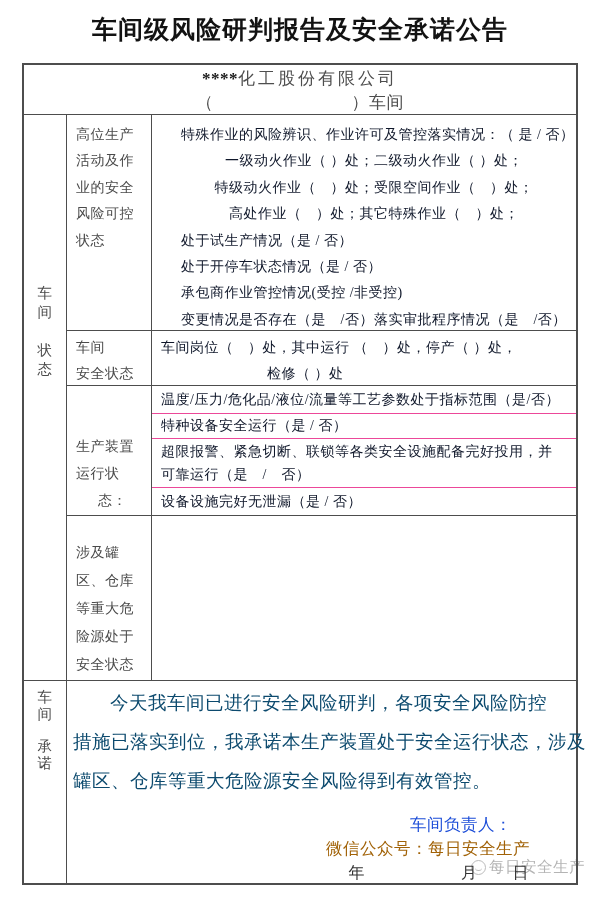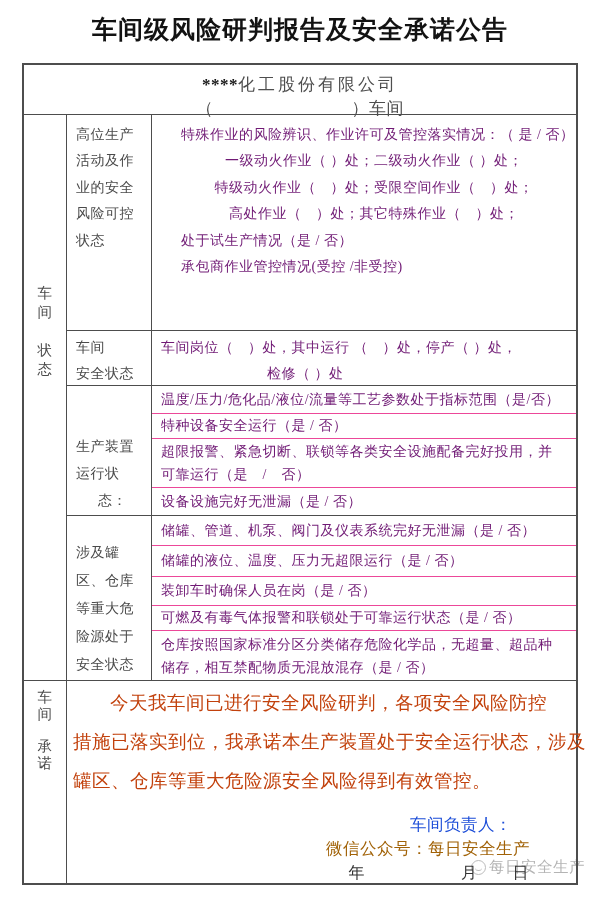--- a/index.html
+++ b/index.html
@@ -16,21 +16,21 @@
   }
   
   .form-table {
     position:absolute; left:22px; top:63px; width:556px;
     border:2px solid #4d4d4d; background:transparent;
     display:flex; flex-direction:column; font-size:14px; letter-spacing:0.5px;
     z-index:1;
   }
   .t-header {
     height:50px; border-bottom:1px solid #4d4d4d;
-    display:flex; flex-direction:column; align-items:center; justify-content:center;
+    display:flex; flex-direction:column; align-items:center; justify-content:flex-end;
     padding-top:14px;
   }
   .company-line { font-size:17px; letter-spacing:3px; color:#4e4e4e; }
   .company-line .stars { font-weight:bold; letter-spacing:0.5px; color:#171717; }
   .workshop-line { font-size:17px; color:#4e4e4e; display:flex; align-items:center; margin-top:1px; }
   .paren-gap { display:inline-block; width:138px; }
 
   .t-body { height:565px; display:flex; }
   .side-col {
     width:43px; border-right:1px solid #4d4d4d; flex:none;
@@ -39,21 +39,21 @@
   }
   .side-col.status { padding-top:169px; line-height:19px; }
   .side-col.status .pair-gap { height:19px; }
   .side-col.commit { padding-top:8px; line-height:17px; }
   .side-col.commit .pair-gap { height:15px; }
 
   .main-col { flex:1; min-width:0; display:flex; flex-direction:column; }
   .trow { display:flex; border-top:1px solid #4d4d4d; }
   .trow.first { border-top:none; }
   .label-col { width:85px; flex:none; border-right:1px solid #4d4d4d; color:#4a4a4a; }
-  .content-col { flex:1; min-width:0; color:#701a75; }
+  .content-col { flex:1; min-width:0; color:#0f172a; }
 
   .row-special { height:215px;gap:20px; }
   .row-special .label-col { padding:7px 0 0 9px; line-height:26.4px; }
   .row-special .content-col { padding-top:7px; line-height:26.4px; }
   .cline { padding-left:9px; white-space:nowrap; }
   .cline.centered { text-align:center; padding-left:0; }
 
   .row-workshop { height:55px; }
   .row-workshop .label-col { padding:4px 0 0 9px; line-height:26px; }
   .row-workshop .content-col { padding-top:4px; line-height:26px; }
@@ -72,21 +72,21 @@
     padding-left:9px; white-space:nowrap;
   }
   .subrow.first { border-top:none; }
   .subrow.multi { white-space:normal; line-height:23px; padding-right:14px; }
   .h27 { height:27px; } .h25 { height:25px; } .h28 { height:28px; }
   .h29 { height:29px; } .h31 { height:31px; }
   .hfill { flex:1; }
 
   .t-footer { height:203px; border-top:1px solid #4d4d4d; display:flex; }
   .commit-col { flex:1; min-width:0; color:#2a2a2a; }
-  .commit-para { padding:3px 0 0 6px; font-size:18.5px; line-height:39px; color:#c2410c; }
+  .commit-para { padding:3px 0 0 6px; font-size:18.5px; line-height:39px; color:#0c4a6e; }
   .commit-para .pline { white-space:nowrap; }
   .commit-para .pline.first { text-indent:2em; }
   .sig-responsible { margin-top:12px; text-align:right; padding-right:64px; font-size:16.5px; line-height:24px; color:#1d4ed8; }
   .sig-wechat { text-align:right; padding-right:46px; font-size:16.5px; line-height:24px; color:#a16207; }
   .sig-date { display:flex; justify-content:flex-end; padding-right:47px; font-size:16px; line-height:23px; color:#333; }
   .gap-ym { display:inline-block; width:96px; }
   .gap-md { display:inline-block; width:35px; }
 
   
   .watermark {
@@ -146,21 +146,23 @@
             <div>业的安全</div>
             <div>风险可控</div>
             <div>状态</div>
           </div>
           <div class="content-col">
             <div class="cline">特殊作业的风险辨识、作业许可及管控落实情况：（ 是 / 否）</div>
             <div class="cline centered">一级动火作业（ ）处；二级动火作业（ ）处；</div>
             <div class="cline centered">特级动火作业（　）处；受限空间作业（　）处；</div>
             <div class="cline centered">高处作业（　）处；其它特殊作业（　）处；</div>
             <div class="cline">处于试生产情况（是 / 否）</div>
+            <div class="cline">处于开停车状态情况（是 / 否）</div>
             <div class="cline">承包商作业管控情况(受控 /非受控)</div>
+            <div class="cline">变更情况是否存在（是　/否）落实审批程序情况（是　/否）</div>
           </div>
         </div>
 
         <div class="trow row-workshop">
           <div class="label-col">
             <div>车间</div>
             <div>安全状态</div>
           </div>
           <div class="content-col">
             <div class="cline">车间岗位（　）处，其中运行 （　）处，停产（ ）处，</div>
@@ -182,27 +184,20 @@
           </div>
         </div>
 
         <div class="trow row-hazard">
           <div class="label-col vend">
             <div>涉及罐</div>
             <div>区、仓库</div>
             <div>等重大危</div>
             <div>险源处于</div>
             <div>安全状态</div>
-          </div>
-          <div class="content-col subcol">
-            <div class="subrow first h29">储罐、管道、机泵、阀门及仪表系统完好无泄漏（是 / 否）</div>
-            <div class="subrow h31">储罐的液位、温度、压力无超限运行（是 / 否）</div>
-            <div class="subrow h29">装卸车时确保人员在岗（是 / 否）</div>
-            <div class="subrow h25">可燃及有毒气体报警和联锁处于可靠运行状态（是 / 否）</div>
-            <div class="subrow multi hfill">仓库按照国家标准分区分类储存危险化学品，无超量、超品种储存，相互禁配物质无混放混存（是 / 否）</div>
           </div>
         </div>
 
       </div>
     </div>
 
     <div class="t-footer">
       <div class="side-col commit">
         <span>车</span>
         <span>间</span>

